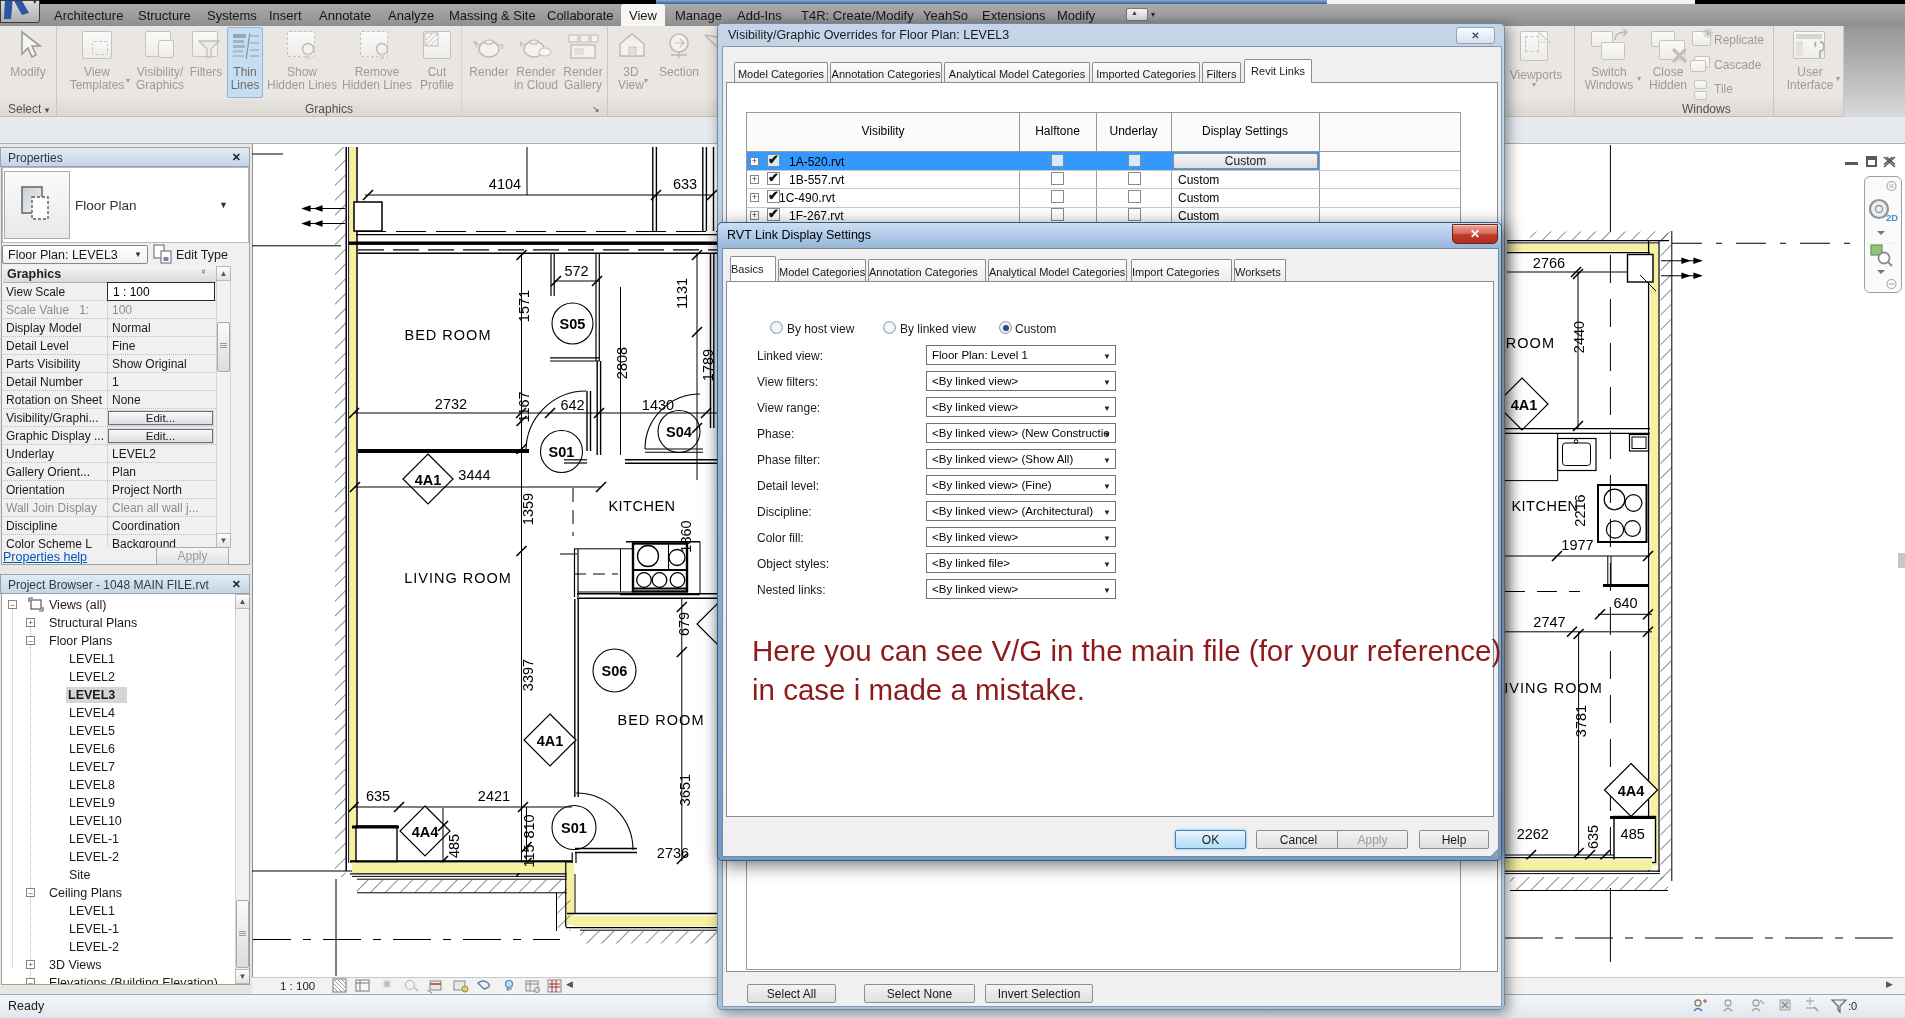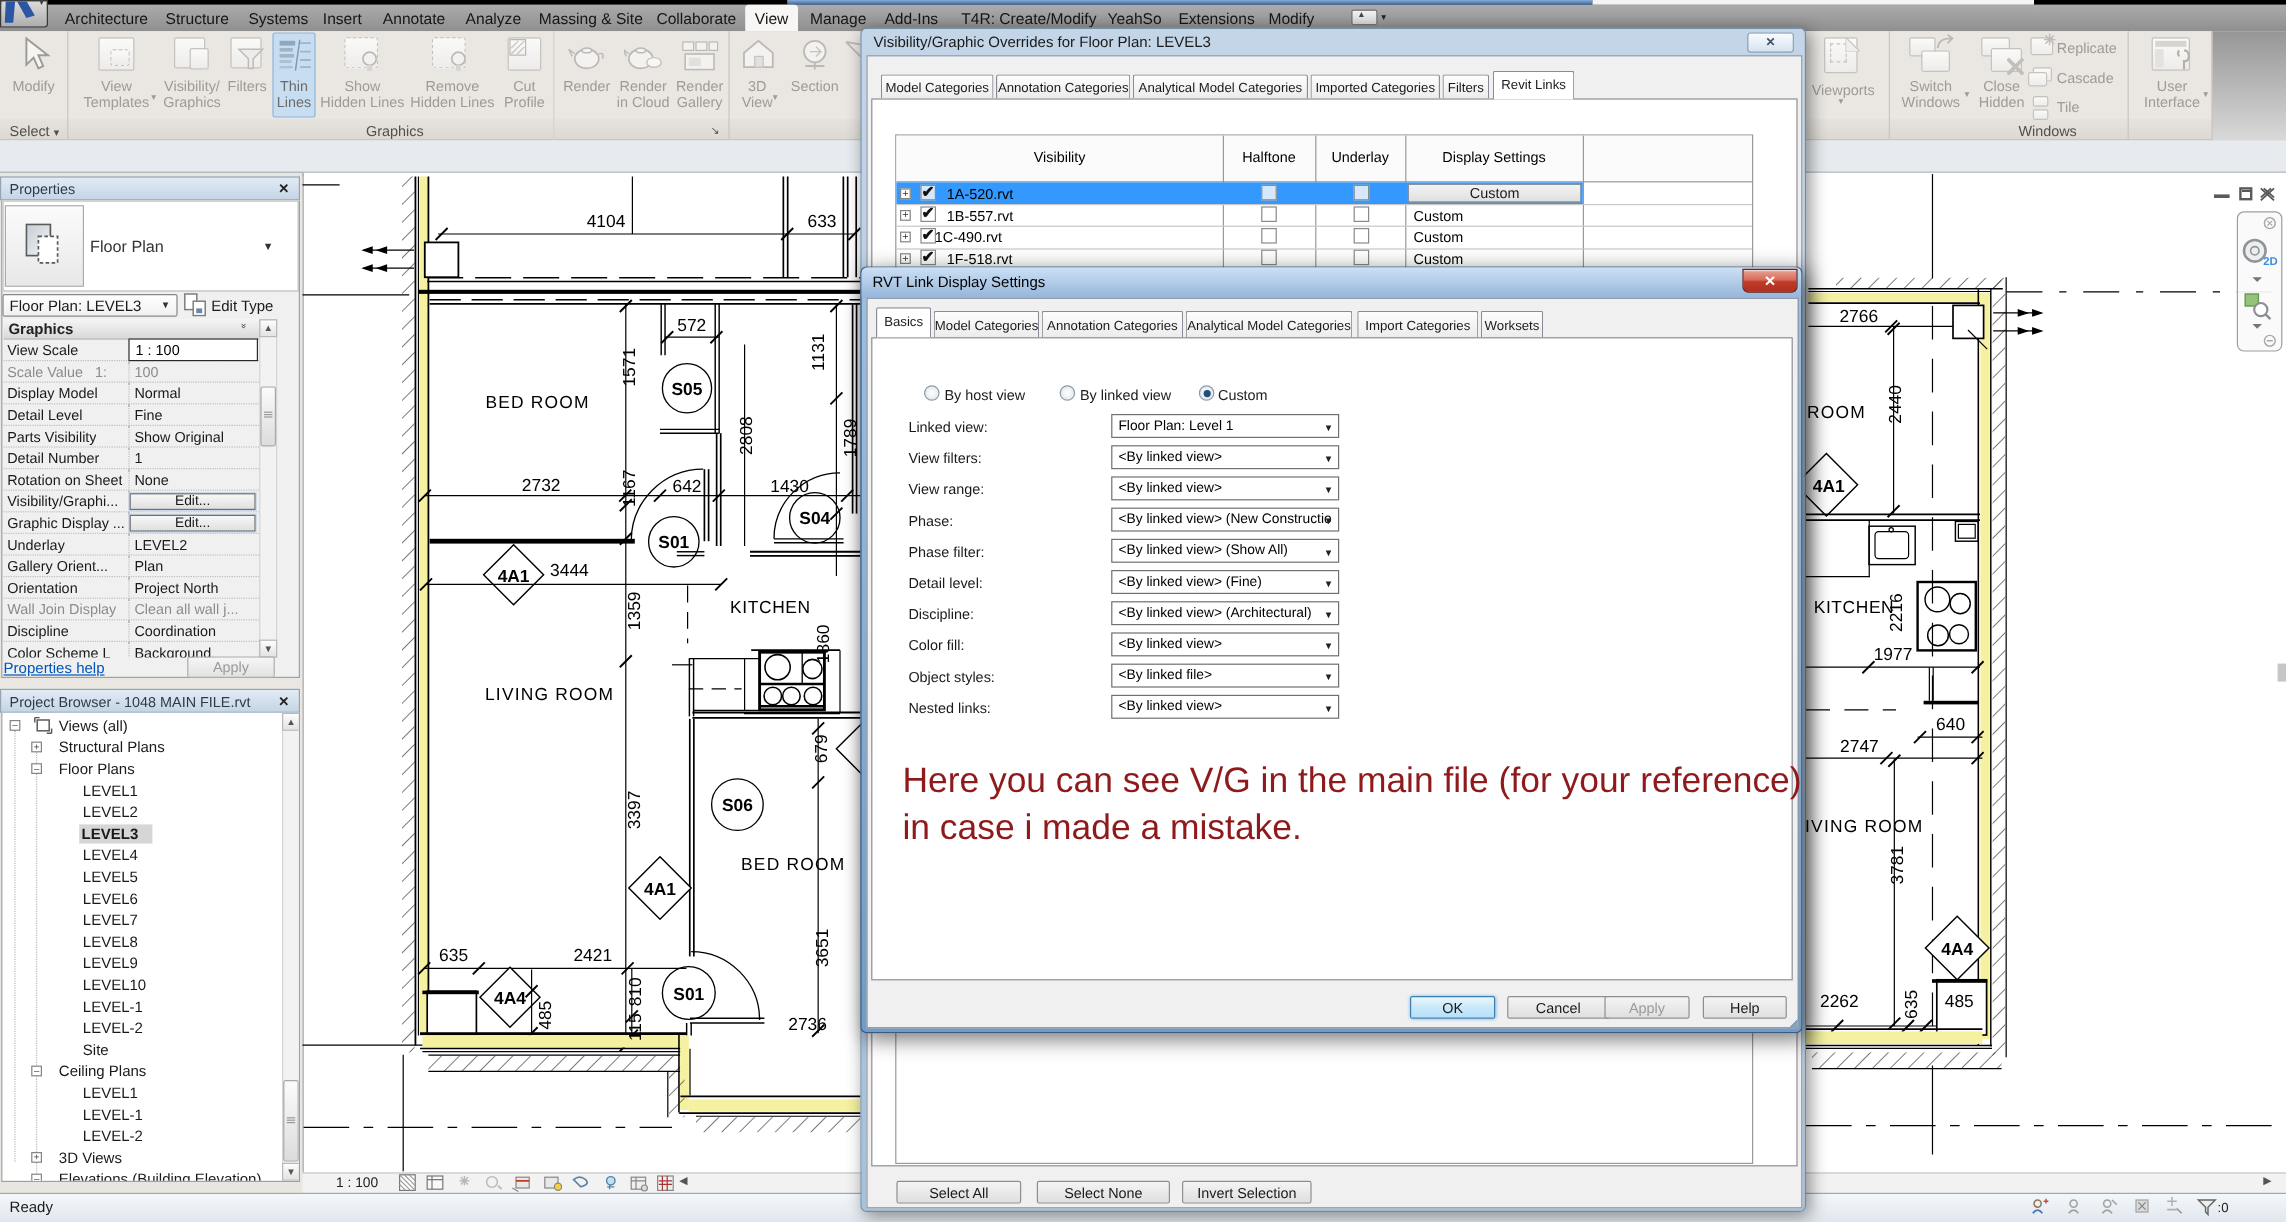--- a/index.html
+++ b/index.html
@@ -792,33 +792,33 @@
         <span class="ck">✔</span>
       </div>
  <div class="rowtxt" style="left:61px;top:167px">1C-490.rvt</div>
  <div class="cb" style="left:333px;top:166px"></div>
  <div class="cb" style="left:410px;top:166px"></div>
  <div class="rowtxt" style="left:460px;top:167px">Custom</div>
  <div class="xp" style="left:32px;top:187px">+</div>
  <div class="cb" style="left:49px;top:184px">
         <span class="ck">✔</span>
       </div>
- <div class="rowtxt" style="left:71px;top:185px">1F-518.rvt</div>
+ <div class="rowtxt" style="left:71px;top:185px">1F-267.rvt</div>
  <div class="cb" style="left:333px;top:184px"></div>
  <div class="cb" style="left:410px;top:184px"></div>
  <div class="rowtxt" style="left:460px;top:185px">Custom</div>
 
- <div class="wbtn" style="left:29px;top:960px;width:104px">Select All</div>
+ <div class="wbtn" style="left:29px;top:960px;width:89px">Select All</div>
  <div class="wbtn" style="left:146px;top:960px;width:111px">Select None</div>
  <div class="wbtn" style="left:267px;top:960px;width:108px">Invert Selection</div>
 </div>
 </div>
 <div id="dialog2">
 <style>
-.d2tab{position:absolute;top:36px;height:22px;background:linear-gradient(#FDFDFD,#ECECEC);border:1px solid #898C95;border-bottom:none;border-radius:2px 2px 0 0;font-size:11px;color:#1A1A1A;text-align:center;padding-top:6px;white-space:nowrap}
+.d2tab{position:absolute;top:36px;height:22px;background:linear-gradient(#FDFDFD,#ECECEC);border:1px solid #898C95;border-bottom:none;border-radius:2px 2px 0 0;font-size:11px;color:#1A1A1A;padding-top:6px;white-space:nowrap}
 .flab{position:absolute;font-size:12px;color:#1A1A1A}
 .combo{position:absolute;left:208px;width:190px;height:20px;background:#fff;border:1px solid #707070;font-size:11.5px;color:#000;padding:3px 0 0 5px;white-space:nowrap;overflow:hidden}
 .carr{position:absolute;right:4px;top:6px;font-size:8px;color:#222}
 .radio{position:absolute;width:13px;height:13px;border-radius:50%;background:radial-gradient(#FEFEFE,#DDE3E8);border:1px solid #8A9AA8}
 </style>
 <div class="abs" style="left:717px;top:222px;width:785px;height:639px;background:linear-gradient(#9DC0E4,#6F9CC8);border:1px solid #3A5A7C;border-radius:5px;box-shadow:4px 4px 18px rgba(0,0,0,0.55);z-index:20">
  <div class="abs" style="left:0;top:0;width:100%;height:25px;background:linear-gradient(#CCE0F5,#96B5DA);border-radius:5px 5px 0 0"></div>
  <div class="abs" style="left:9px;top:5px;font-size:12.5px;color:#000">RVT Link Display Settings</div>
  <div class="abs" style="left:734px;top:1px;width:46px;height:20px;background:linear-gradient(#E8A396 0%,#D76C5B 45%,#C03A28 55%,#B03021 100%);border:1px solid #6E2217;border-radius:0 0 5px 5px;text-align:center;font-size:12px;color:#fff;font-weight:bold;line-height:18px;box-shadow:inset 0 1px 0 rgba(255,255,255,0.55)">✕</div>
 

